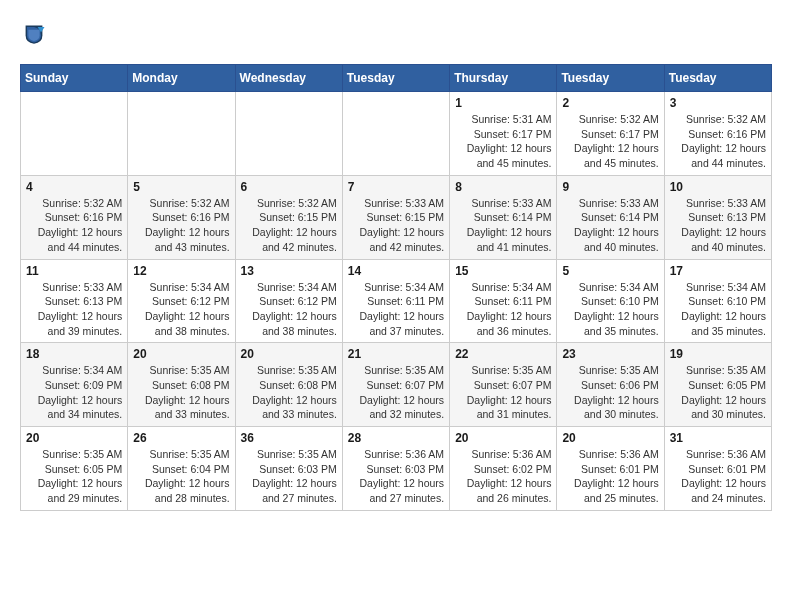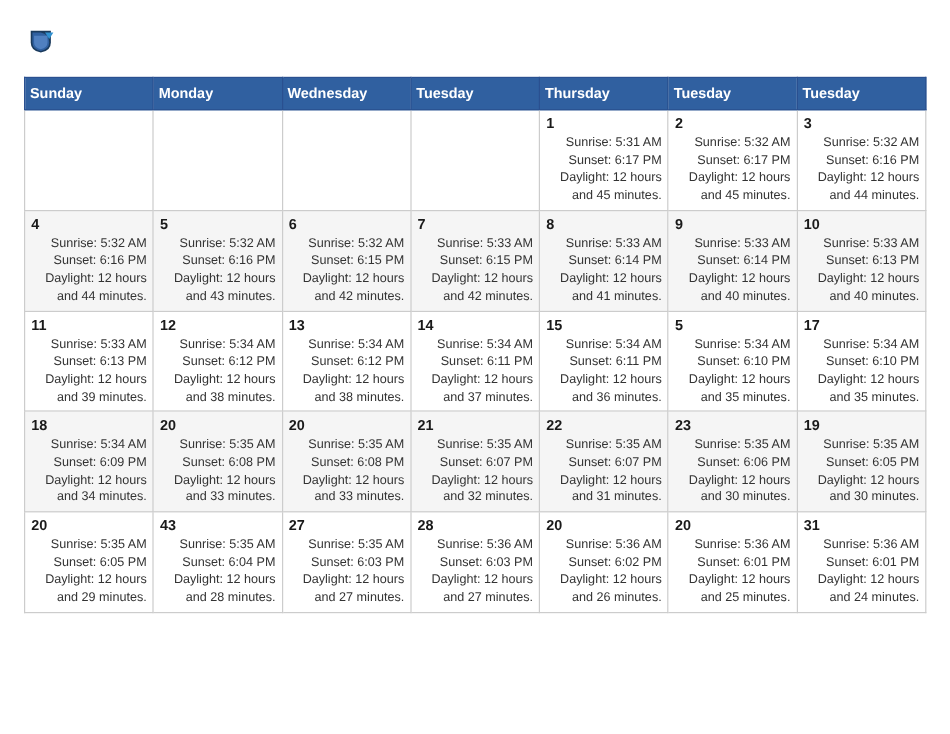--- a/index.html
+++ b/index.html
@@ -305,28 +305,28 @@
       </tr>
       <tr>
         <td>
           <div class="day-num">20</div>
           <div class="day-detail" style="white-space: pre-line;">Sunrise: 5:35 AM
 Sunset: 6:05 PM
 Daylight: 12 hours
 and 29 minutes.</div>
         </td>
         <td>
-          <div class="day-num">43</div>
+          <div class="day-num">26</div>
           <div class="day-detail" style="white-space: pre-line;">Sunrise: 5:35 AM
 Sunset: 6:04 PM
 Daylight: 12 hours
 and 28 minutes.</div>
         </td>
         <td>
-          <div class="day-num">27</div>
+          <div class="day-num">36</div>
           <div class="day-detail" style="white-space: pre-line;">Sunrise: 5:35 AM
 Sunset: 6:03 PM
 Daylight: 12 hours
 and 27 minutes.</div>
         </td>
         <td>
           <div class="day-num">28</div>
           <div class="day-detail" style="white-space: pre-line;">Sunrise: 5:36 AM
 Sunset: 6:03 PM
 Daylight: 12 hours

